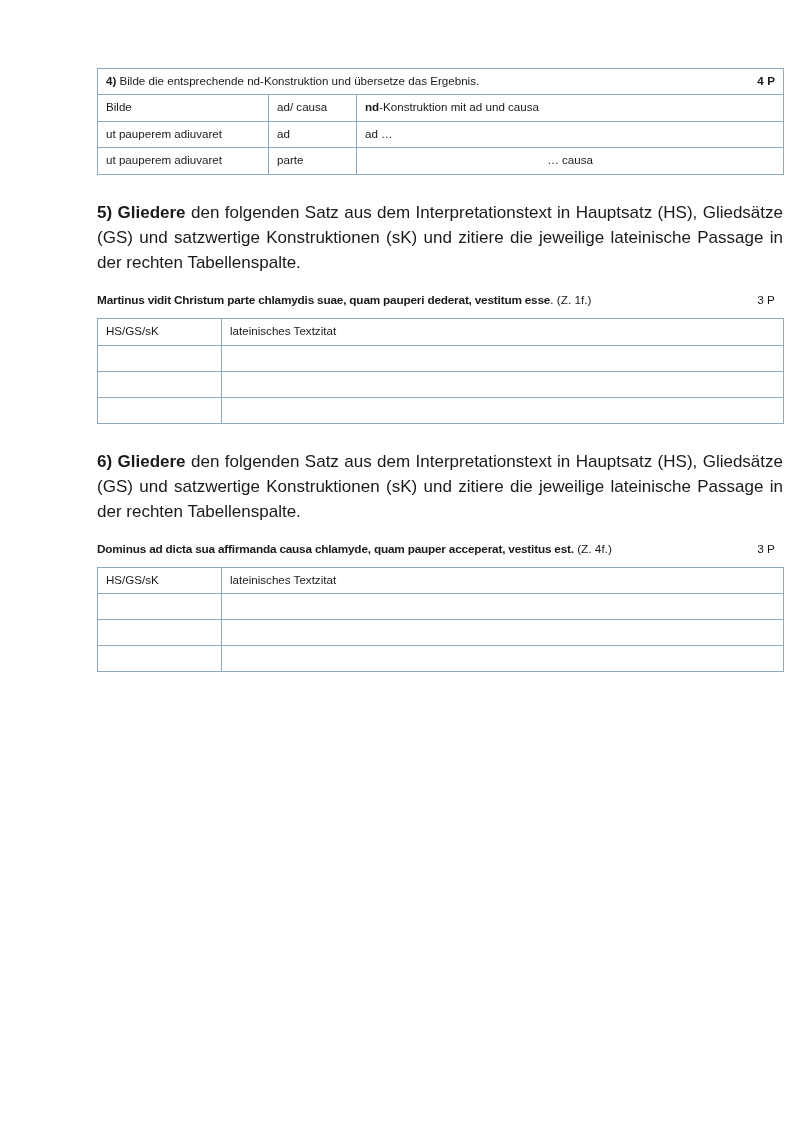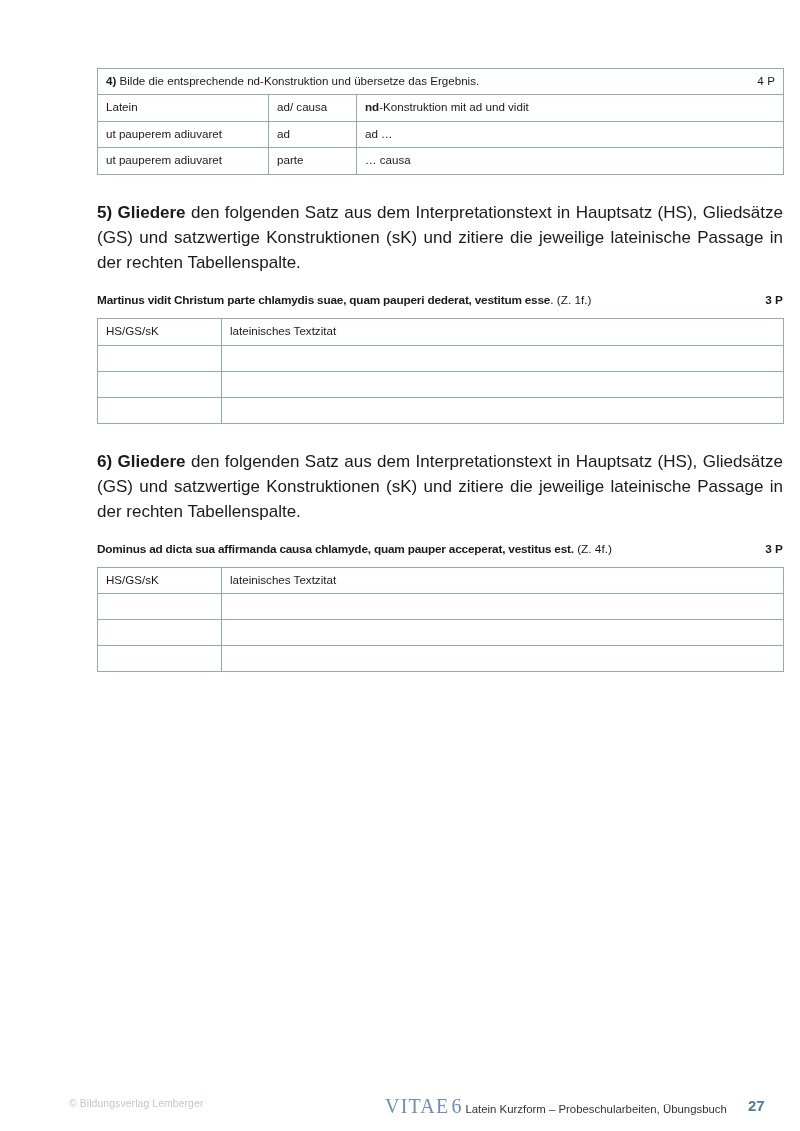--- a/index.html
+++ b/index.html
@@ -49,25 +49,25 @@
   td.hdr {
     background: #dbe7f2;
   }
   td.titlebar {
     background: #dbe7f2;
     padding-top: 6px;
     padding-bottom: 7px;
   }
   .pts {
     float: right;
-    font-weight: normal;
+    font-weight: bold;
     letter-spacing: .1px;
   }
   .b { font-weight: bold; }
-  .right { text-align: left; }
+  .right { text-align: center; }
   td.empty { height: 20px; padding-top: 4px; padding-bottom: 4px; }
 
   
   .qblock { margin-top: 25px; }
   .qtext {
     font-size: 17px;
     line-height: 1.48;
     text-align: justify;
     color: #1a1a1a;
   }
@@ -77,23 +77,23 @@
     margin-top: 3px;
     margin-bottom: 8px;
     position: relative;
     font-weight: bold;
   }
   .qsentence .zref {
     font-weight: normal;
   }
   .qsentence .pts-inline {
     position: absolute;
-    right: 0;
+    right: 8px;
     top: 0;
-    font-weight: bold;
+    font-weight: normal;
   }
   .tight { letter-spacing: -0.2px; }
 
   
   .footer {
     position: absolute;
     left: 0;
     top: 1095px;
     width: 800px;
     height: 30px;
@@ -153,23 +153,23 @@
         <col style="width:88px">
         <col style="width:427px">
       </colgroup>
       <tbody>
         <tr>
           <td class="titlebar" colspan="3">
             <span class="b">4)</span><span> Bilde die entsprechende nd-Konstruktion und übersetze das Ergebnis.</span><span class="pts">4 P</span>
           </td>
         </tr>
         <tr>
-          <td class="hdr">Latein</td>
+          <td class="hdr">Bilde</td>
           <td class="hdr">ad/ causa</td>
-          <td class="hdr"><span class="b">nd</span><span>-Konstruktion mit ad und vidit</span></td>
+          <td class="hdr"><span class="b">nd</span><span>-Konstruktion mit ad und causa</span></td>
         </tr>
         <tr>
           <td>ut pauperem adiuvaret</td>
           <td>ad</td>
           <td>ad …</td>
         </tr>
         <tr>
           <td>ut pauperem adiuvaret</td>
           <td>parte</td>
           <td class="right">… causa</td>
@@ -232,21 +232,14 @@
           <tr>
             <td class="empty"></td>
             <td class="empty"></td>
           </tr>
         </tbody>
       </table>
     </div>
 
   </div>
 
-  <div class="footer">
-    <div class="copyright">© Bildungsverlag Lemberger</div>
-    <div class="footer-center">
-      <span class="vitae">VITAE</span><span class="vitae-num">6</span><span class="subtitle">Latein Kurzform – Probeschularbeiten, Übungsbuch</span>
-    </div>
-    <div class="pagenum">27</div>
-  </div>
 
 </div>
 
 </body></html>

